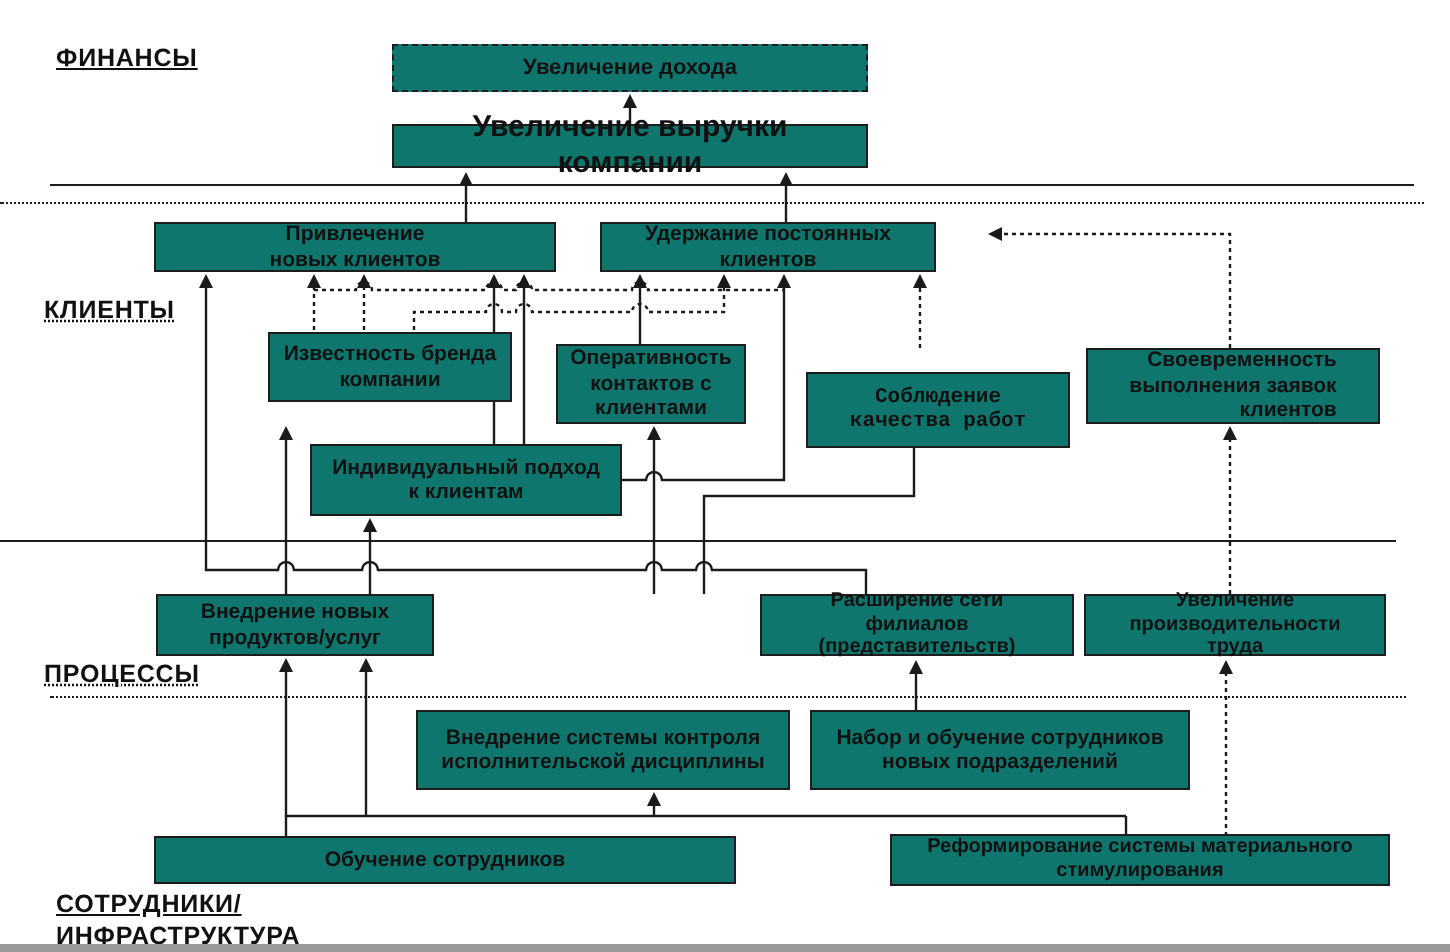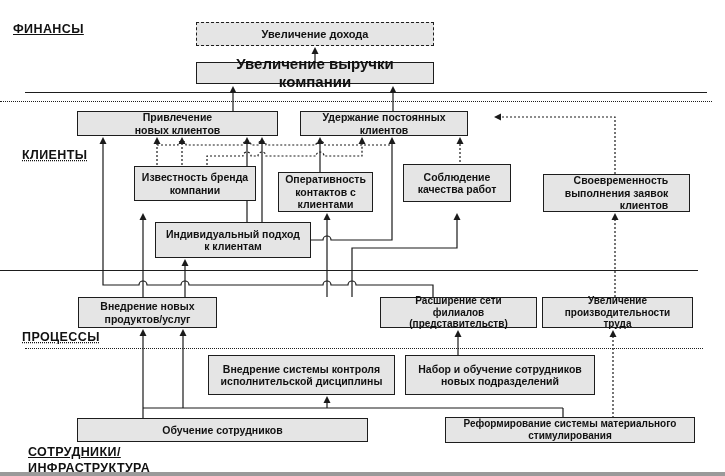--- a/index.html
+++ b/index.html
@@ -1,21 +1,21 @@
 <!DOCTYPE html>
 <html><head>
 <meta charset="utf-8">
 <style>
   html,body{margin:0;padding:0;background:#ffffff;}
   #stage{
     position:relative;width:725px;height:476px;background:#ffffff;
     font-family:"Liberation Sans","DejaVu Sans",sans-serif;overflow:hidden;
   }
   .node{
-    position:absolute;box-sizing:border-box;background:#e5e5e5;
+    position:absolute;box-sizing:border-box;background:#0f766e;
     border:1.3px solid #1d1d1d;display:flex;align-items:center;justify-content:center;
     text-align:center;font-weight:bold;color:#111;
     font-size:10.5px;line-height:1.18;white-space:pre-line;z-index:3;padding:1px 2px;
   }
   .node.dashed{border-style:dashed;}
   .sec-label{
     position:absolute;font-weight:bold;color:#111;font-size:12.5px;
     letter-spacing:0.4px;z-index:3;white-space:pre-line;line-height:1.25;
   }
   .u-solid{text-decoration:underline;}
@@ -28,21 +28,21 @@
 </head>
 <body>
 
 <div id="stage">
 
   <hr class="divider" style="left:25px;top:92px;width:682px;">
   <hr class="divider dotted" style="left:0;top:101px;width:712px;">
   <hr class="divider" style="left:0;top:270px;width:698px;">
   <hr class="divider dotted" style="left:25px;top:348px;width:678px;">
 
-  <div class="sec-label u-solid" style="left:13px;top:22px;">ФИНАНСЫ</div>
+  <div class="sec-label u-solid" style="left:28px;top:22px;">ФИНАНСЫ</div>
   <div class="sec-label u-dot" style="left:22px;top:148px;">КЛИЕНТЫ</div>
   <div class="sec-label u-dot" style="left:22px;top:330px;">ПРОЦЕССЫ</div>
   <div class="sec-label u-solid" style="left:28px;top:445px;">СОТРУДНИКИ/
 ИНФРАСТРУКТУРА</div>
 
   <svg id="wires" width="725" height="476" viewBox="0 0 725 476">
     <g fill="none" stroke="#1a1a1a" stroke-width="1.2">
 
       <path d="M315,63 V50"></path>
       <path d="M233,111 V89"></path>
@@ -118,21 +118,21 @@
 
   <div class="node" style="left:77px;top:111px;width:201px;height:25px;">Привлечение
 новых клиентов</div>
   <div class="node" style="left:300px;top:111px;width:168px;height:25px;">Удержание постоянных
 клиентов</div>
   <div class="node" style="left:118px;top:166px;width:122px;height:35px;margin-left:16px;">Известность бренда
 компании</div>
   <div class="node" style="left:278px;top:172px;width:95px;height:40px;">Оперативность
 контактов с
 клиентами</div>
-  <div class="node" style="left:403px;top:164px;width:108px;height:38px;">Соблюдение
+  <div class="node" style="left:403px;top:186px;width:132px;height:38px;font-family:Liberation Mono, monospace;">Соблюдение
 качества работ</div>
   <div class="node" style="left:543px;top:174px;width:147px;height:38px;text-align:right;">Своевременность
 выполнения заявок
 клиентов</div>
   <div class="node" style="left:155px;top:222px;width:156px;height:36px;">Индивидуальный подход
 к клиентам</div>
 
   <div class="node" style="left:78px;top:297px;width:139px;height:31px;">Внедрение новых
 продуктов/услуг</div>
   <div class="node" style="left:380px;top:297px;width:157px;height:31px;font-size:10px;">Расширение сети

